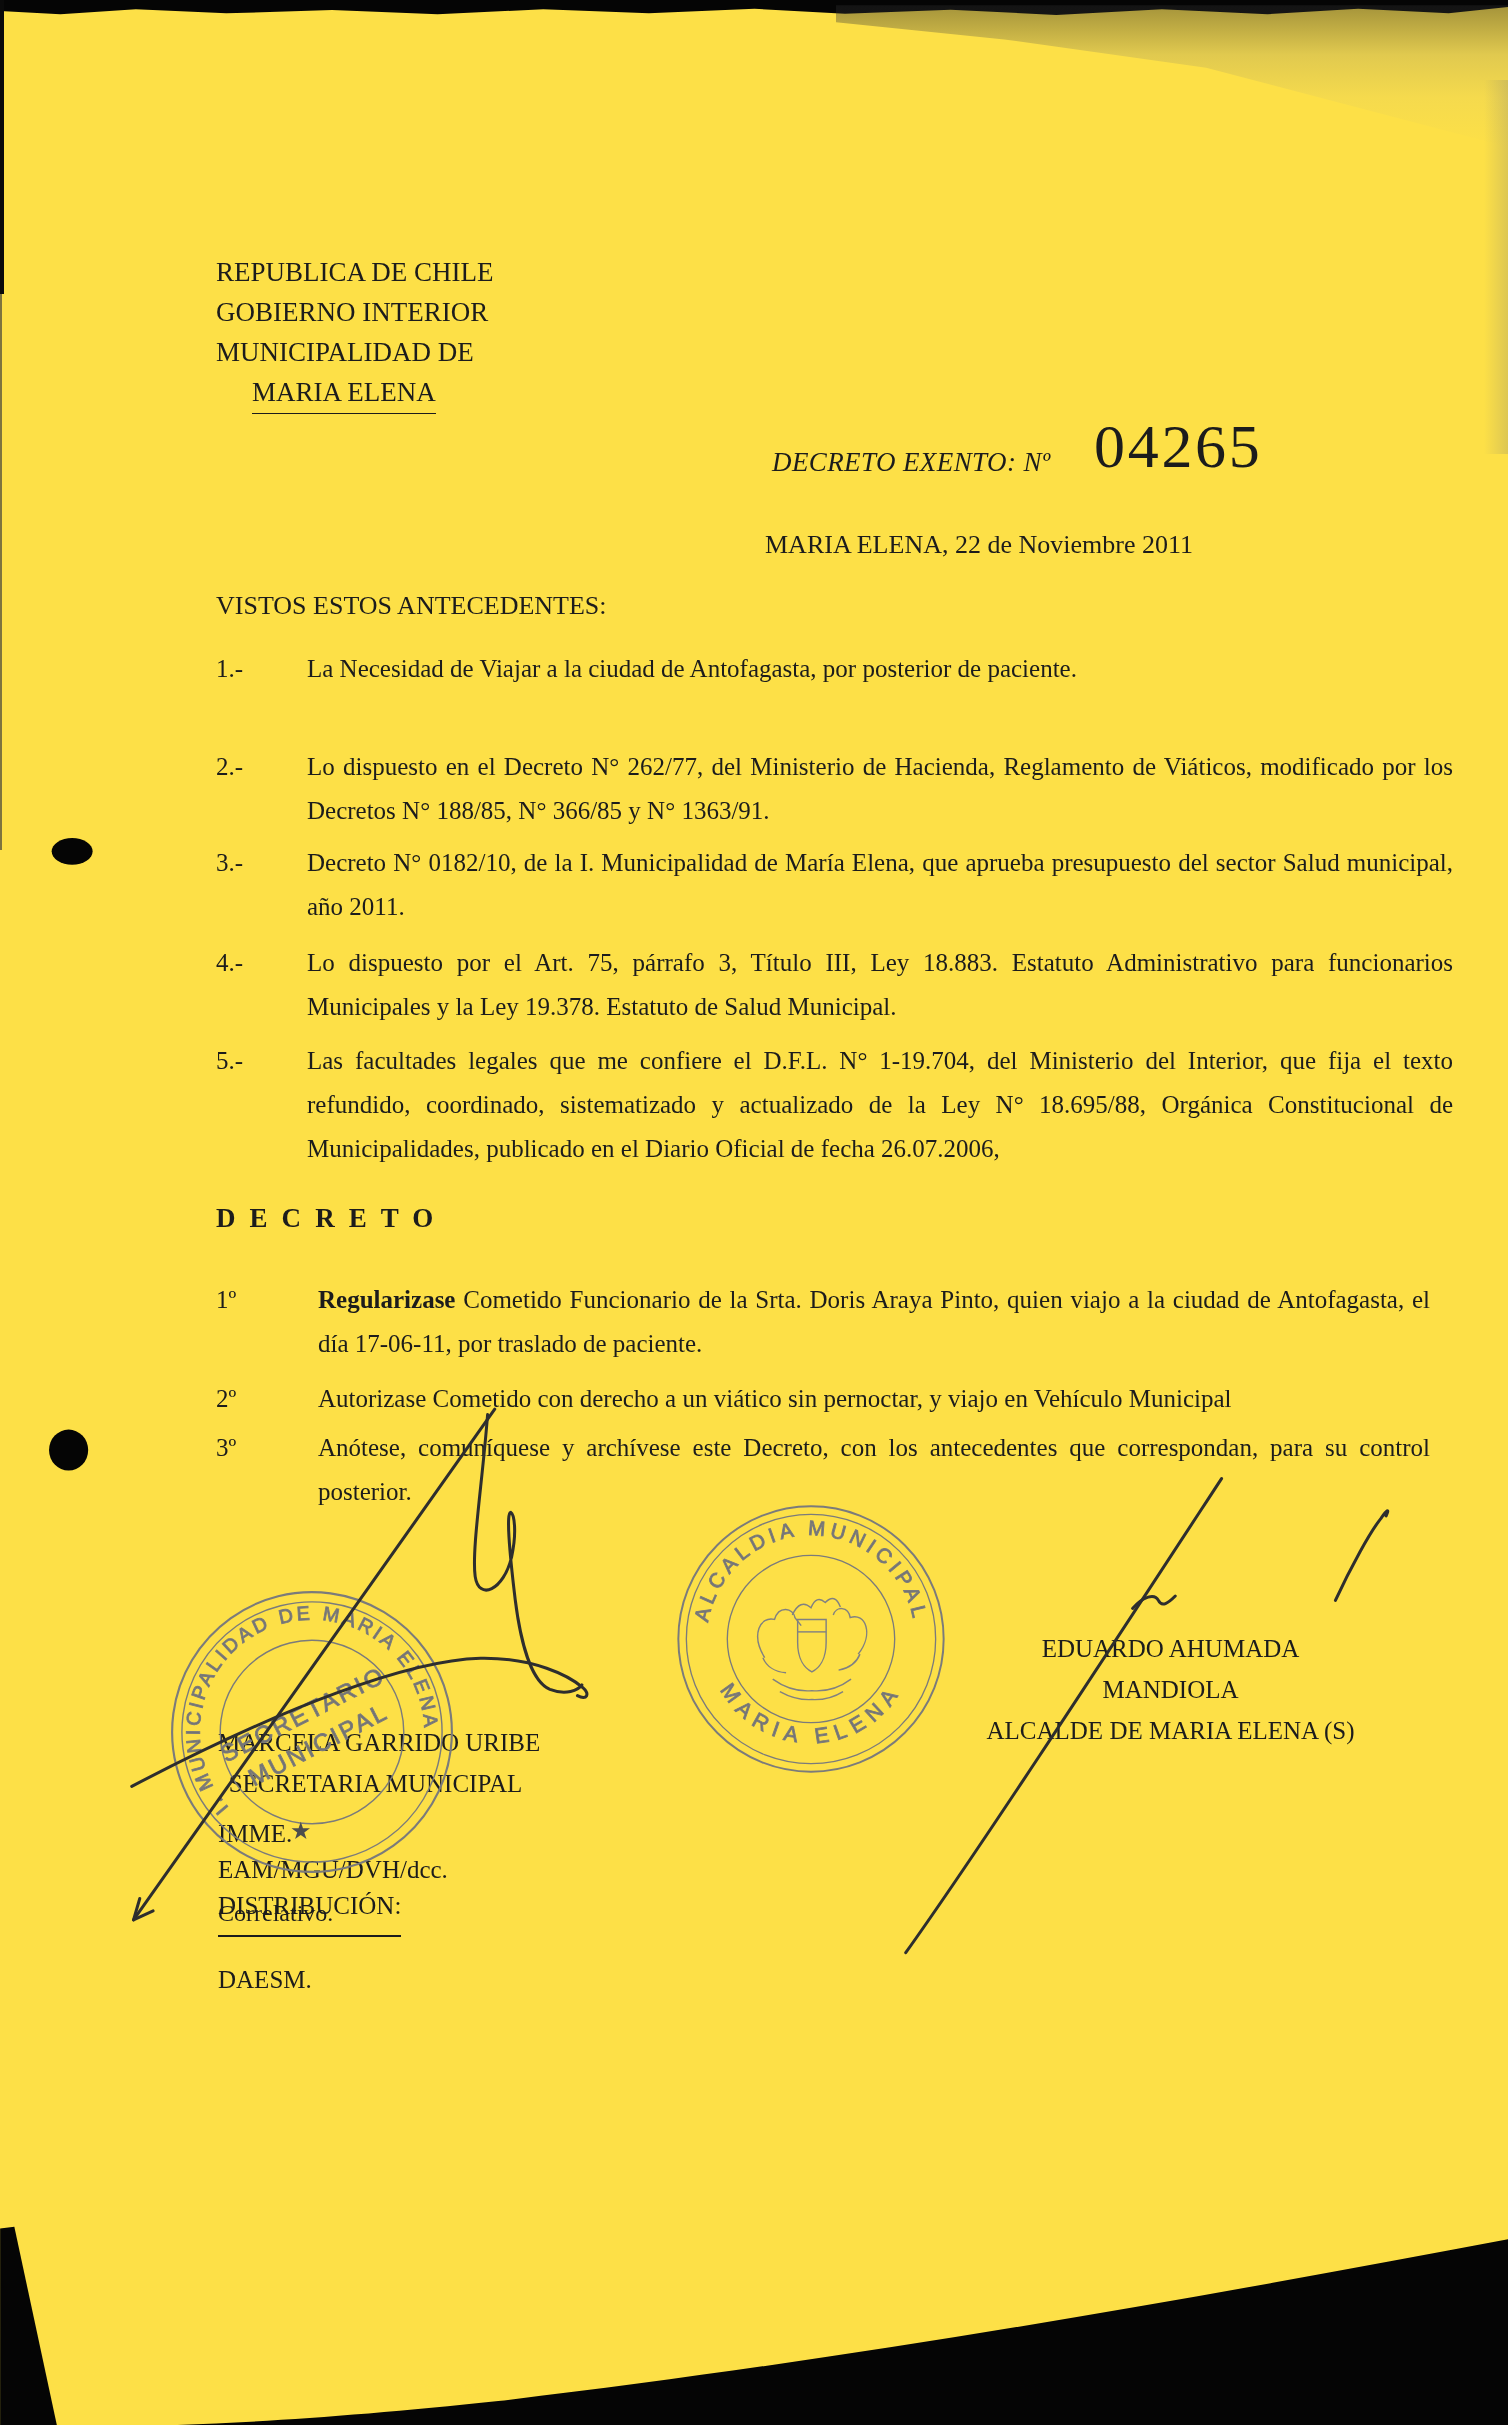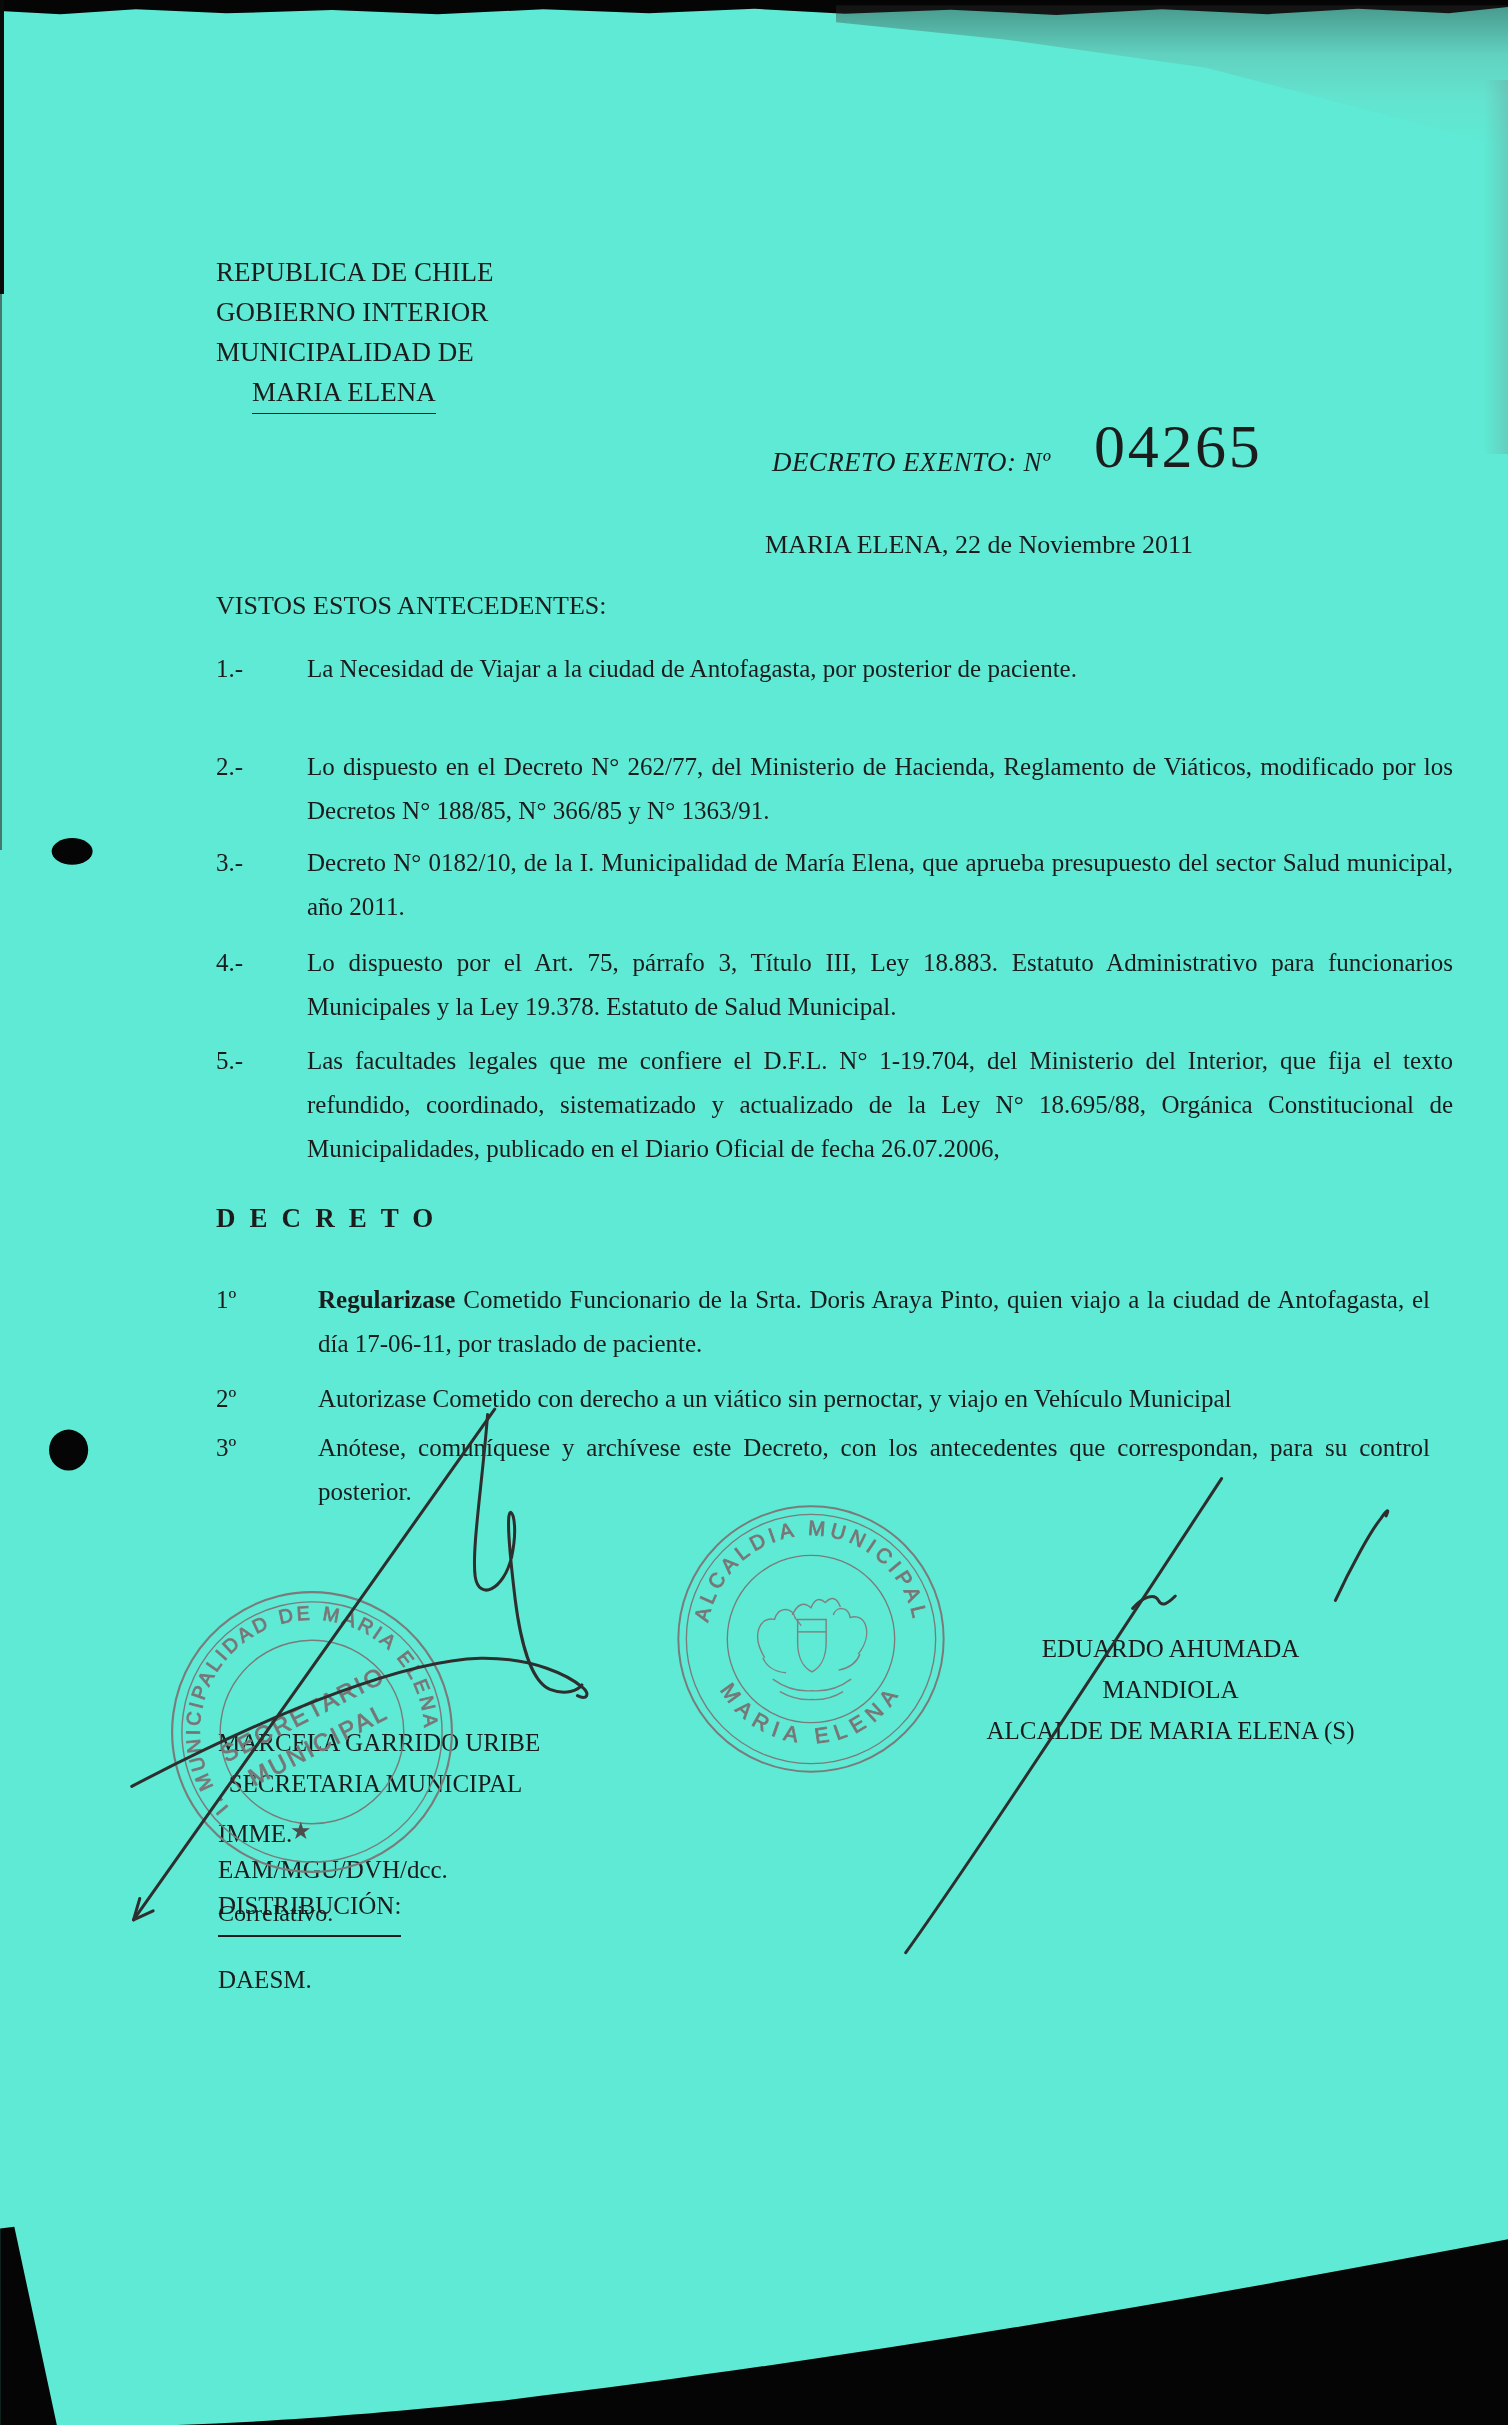--- a/index.html
+++ b/index.html
@@ -1,18 +1,18 @@
 <!DOCTYPE html>
 <html style="font-size:14.2px"><head>
 <meta charset="utf-8">
 <style>
   html,body{margin:0;padding:0;background:#e8e8e6;}
   .page{
     position:relative;width:1509px;height:2426px;margin:0 auto;
-    background:#5eead4;overflow:hidden;
+    background:#fde047;overflow:hidden;
     font-family:"Liberation Serif", serif;color:#1c1c1c;
   }
   
   .top-band{position:absolute;left:0;top:0;width:100%;height:23px;background:#050505;
     clip-path:polygon(0 0,100% 0,100% 30%,96% 58%,90% 38%,84% 62%,77% 40%,70% 65%,63% 42%,56% 60%,50% 38%,43% 58%,36% 40%,29% 62%,22% 44%,15% 58%,9% 40%,4% 62%,0 48%);}
   .tr-shade{position:absolute;left:836px;right:0;top:5.3px;height:142px;
     background:linear-gradient(to bottom, rgba(40,40,40,.42) 0%, rgba(110,110,110,.20) 35%, rgba(150,150,150,.08) 65%, rgba(0,0,0,0) 100%);
     clip-path:polygon(0 0,100% 0,100% 100%,55% 44%,25% 24%,0 12%);}
   .r-shade{position:absolute;right:0;top:80px;width:25px;height:374px;
     background:linear-gradient(to left, rgba(120,120,120,.25), rgba(0,0,0,0));}

